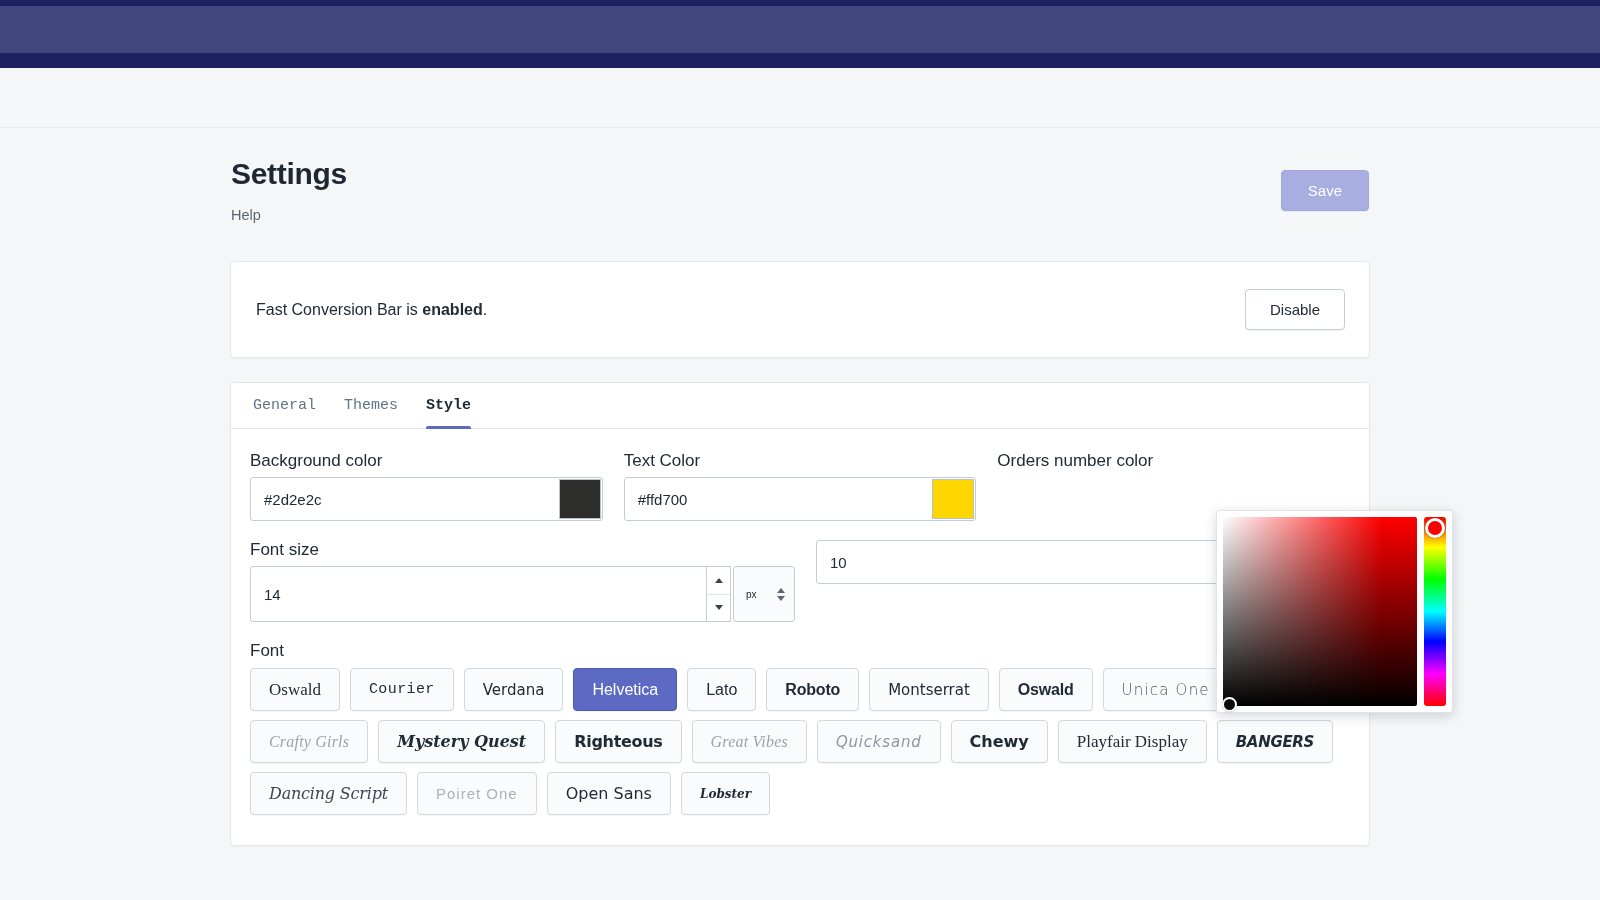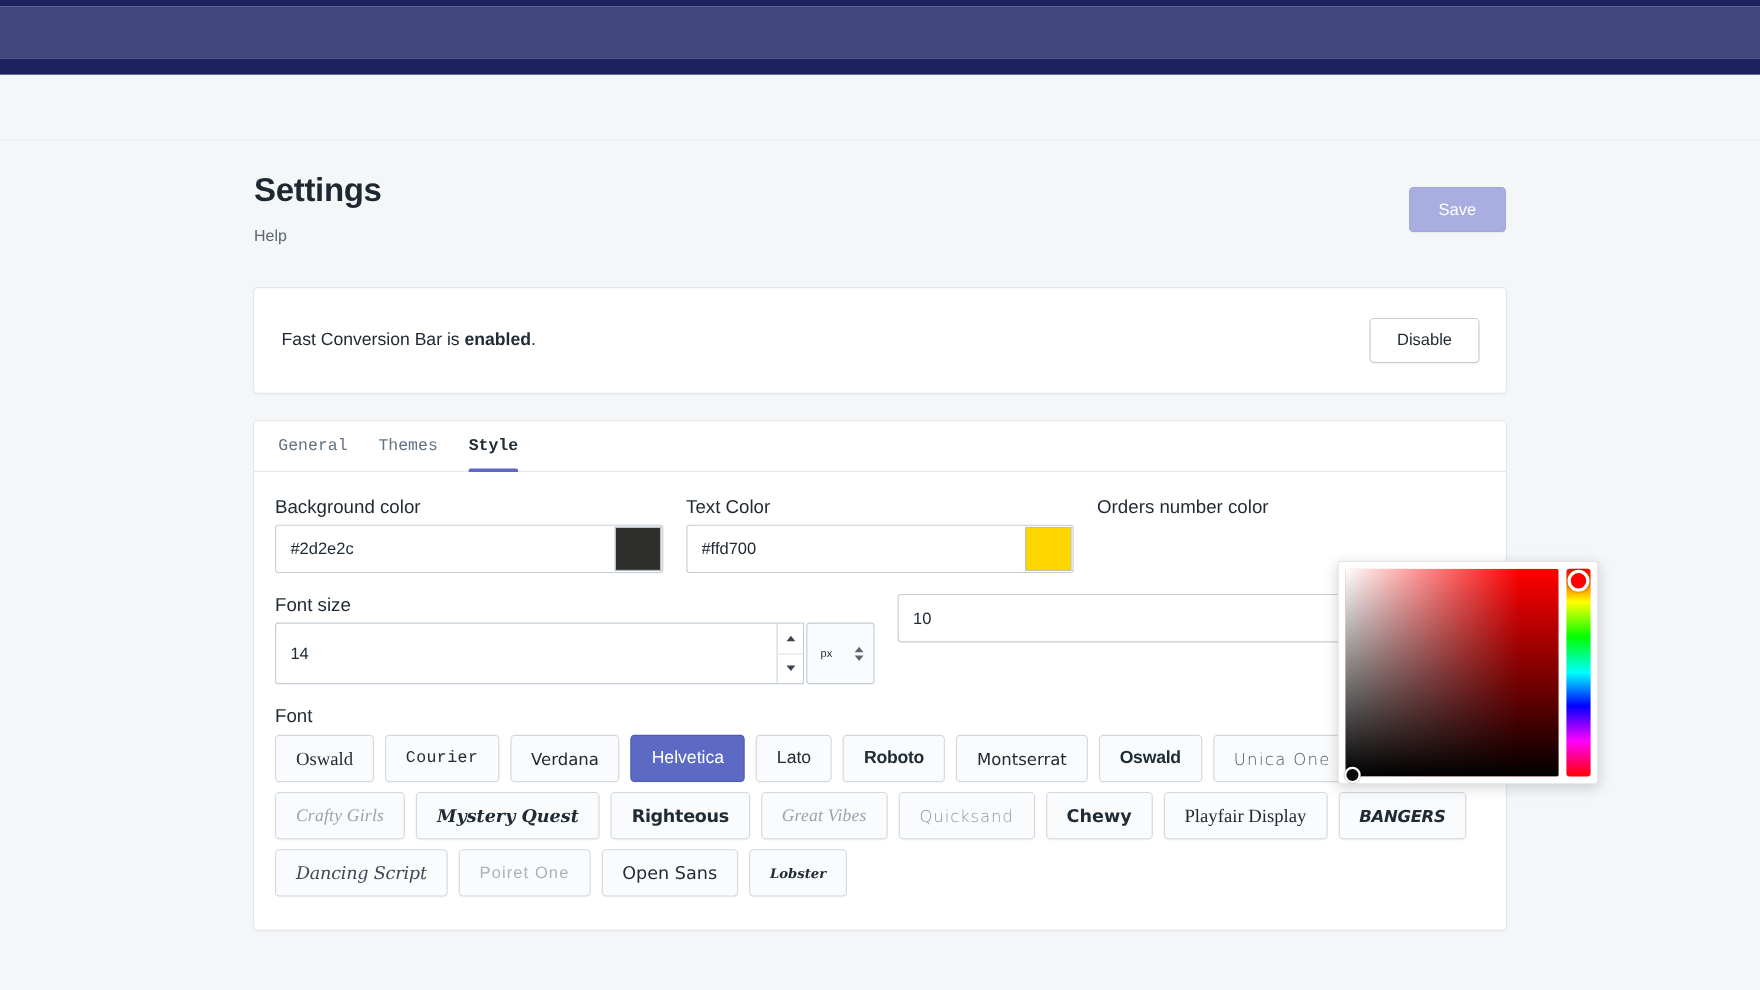--- a/index.html
+++ b/index.html
@@ -302,21 +302,21 @@
   .f-serif       { font-family: "Liberation Serif", serif; font-size: 17px; }
   .f-mono        { font-family: "Liberation Mono", monospace; font-size: 15px; letter-spacing: .4px; }
   .f-sans        { font-family: "DejaVu Sans", sans-serif; font-size: 15px; }
   .f-sans-lib    { font-family: "Liberation Sans", sans-serif; }
   .f-cond-bold   { font-family: "Liberation Sans Narrow", "Liberation Sans", sans-serif; font-weight: 700; letter-spacing: -.2px; }
   .f-wide-thin   { font-family: "DejaVu Sans", sans-serif; font-weight: 300; letter-spacing: 1.2px; font-size: 15px; color: #4a5460; }
   .f-script      { font-family: "DejaVu Serif", serif; font-style: italic; font-size: 16px; color: #3d4752; letter-spacing: -.2px; }
   .f-script-lite { font-family: "Liberation Serif", serif; font-style: italic; font-size: 16px; color: #9aa3ad; letter-spacing: .2px; }
   .f-hand        { font-family: "DejaVu Serif", serif; font-style: italic; font-weight: 700; font-size: 16px; }
   .f-display     { font-family: "DejaVu Sans", sans-serif; font-weight: 700; letter-spacing: -.3px; font-size: 16px; }
-  .f-round-thin  { font-family: "DejaVu Sans", sans-serif; font-weight: 300; letter-spacing: .8px; color: #8d97a2; font-size: 15px; }
+  .f-round-thin  { font-family: "DejaVu Sans", sans-serif; font-weight: 300; letter-spacing: .8px; color: #8d97a2; font-size: 15px; font-style: italic; }
   .f-chunky      { font-family: "DejaVu Sans", sans-serif; font-weight: 700; font-size: 16px; }
   .f-playfair    { font-family: "Liberation Serif", serif; font-size: 17px; }
   .f-bangers     { font-family: "DejaVu Sans", sans-serif; font-weight: 700; font-style: italic; font-size: 15px; letter-spacing: -.3px; }
   .f-light-caps  { font-family: "Liberation Sans", sans-serif; font-weight: 300; color: #aab2bb; letter-spacing: 1px; font-size: 15px; }
   .f-opensans    { font-family: "DejaVu Sans", sans-serif; font-size: 16px; }
   .f-lobster     { font-family: "DejaVu Serif", serif; font-weight: 700; font-style: italic; font-size: 12px; }
   .f-josefin     { font-family: "DejaVu Sans", sans-serif; font-weight: 300; letter-spacing: .4px; font-size: 16px; }
 
   
   .color-picker {

